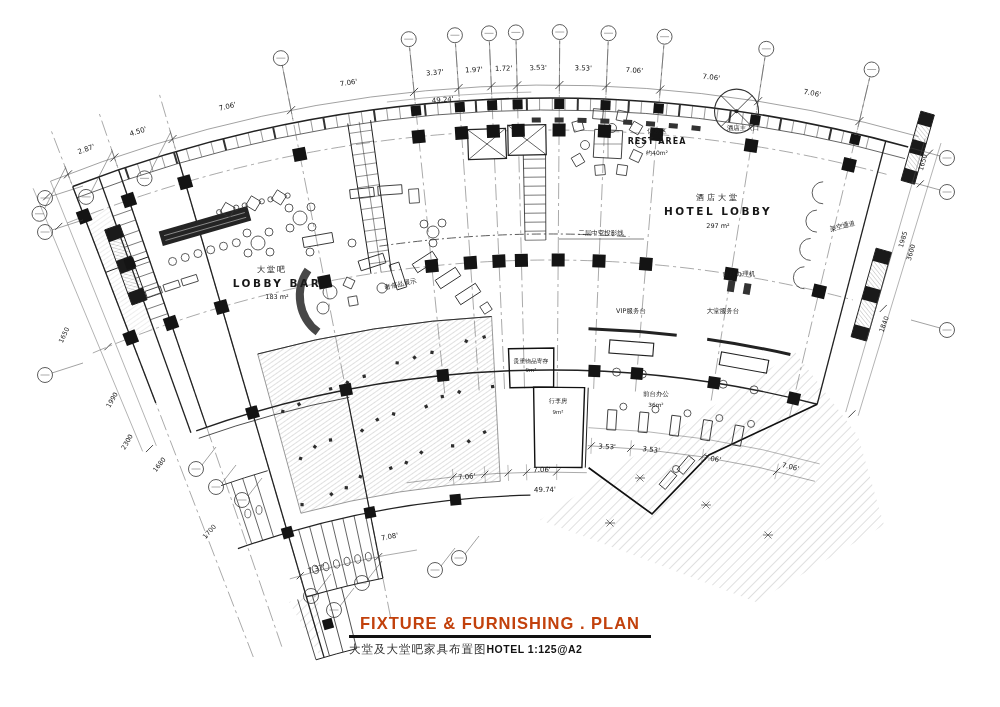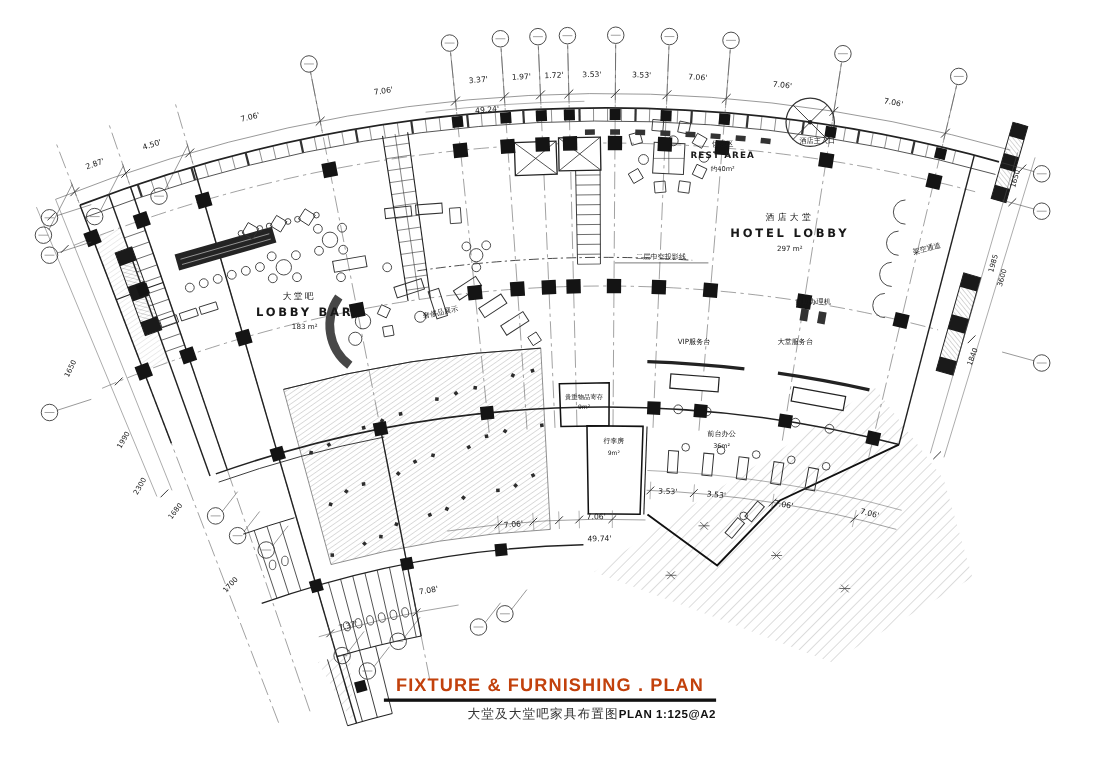--- a/index.html
+++ b/index.html
@@ -5,21 +5,21 @@
   html,body{margin:0;padding:0;background:#ffffff;}
   #page{position:relative;width:1000px;height:707px;background:#fff;overflow:hidden;
         font-family:"Liberation Sans",sans-serif;}
   svg{position:absolute;left:0;top:0;}
   svg text{font-family:"DejaVu Sans",sans-serif;fill:#181818;}
   .titleblock{position:absolute;left:50%;top:614px;transform:translateX(-50%);
               width:302px;text-align:center;}
   .tb-title{font-family:"Liberation Sans",sans-serif;font-weight:700;font-size:16.5px;
             letter-spacing:1px;color:#c2410c;border-bottom:3px solid #111;
             padding-bottom:2px;white-space:nowrap;}
-  .tb-row{display:flex;justify-content:flex-end;align-items:baseline;margin-top:4px;}
+  .tb-row{display:flex;justify-content:flex-start;align-items:baseline;margin-top:4px;}
   .tb-cn{font-size:11.5px;color:#333;letter-spacing:1px;}
   .tb-scale{font-weight:700;font-size:10.5px;color:#111;letter-spacing:0.5px;}
 </style>
 </head>
 <body>
 
 <div id="page">
 
   <svg id="plan" viewBox="0 0 1000 707" width="1000" height="707">
     <defs>
@@ -634,16 +634,16 @@
         <text x="0" y="0" transform="translate(558 414) rotate(0)" font-size="5.5" text-anchor="middle" fill="#161616">9m²</text>
         <text x="0" y="0" transform="translate(656 396) rotate(0)" font-size="6.5" text-anchor="middle" fill="#161616">前台办公</text>
         <text x="0" y="0" transform="translate(656 407) rotate(0)" font-size="5.8" text-anchor="middle" fill="#161616">36m²</text>
       </g>
   </svg>
 
   <div class="titleblock">
     <div class="tb-title">FIXTURE &amp; FURNISHING . PLAN</div>
     <div class="tb-row">
       <span class="tb-cn">大堂及大堂吧家具布置图</span>
-      <span class="tb-scale">PLAN  1:125@A2</span>
+      <span class="tb-scale">HOTEL  1:125@A2</span>
     </div>
   </div>
 </div>
 
 </body></html>

